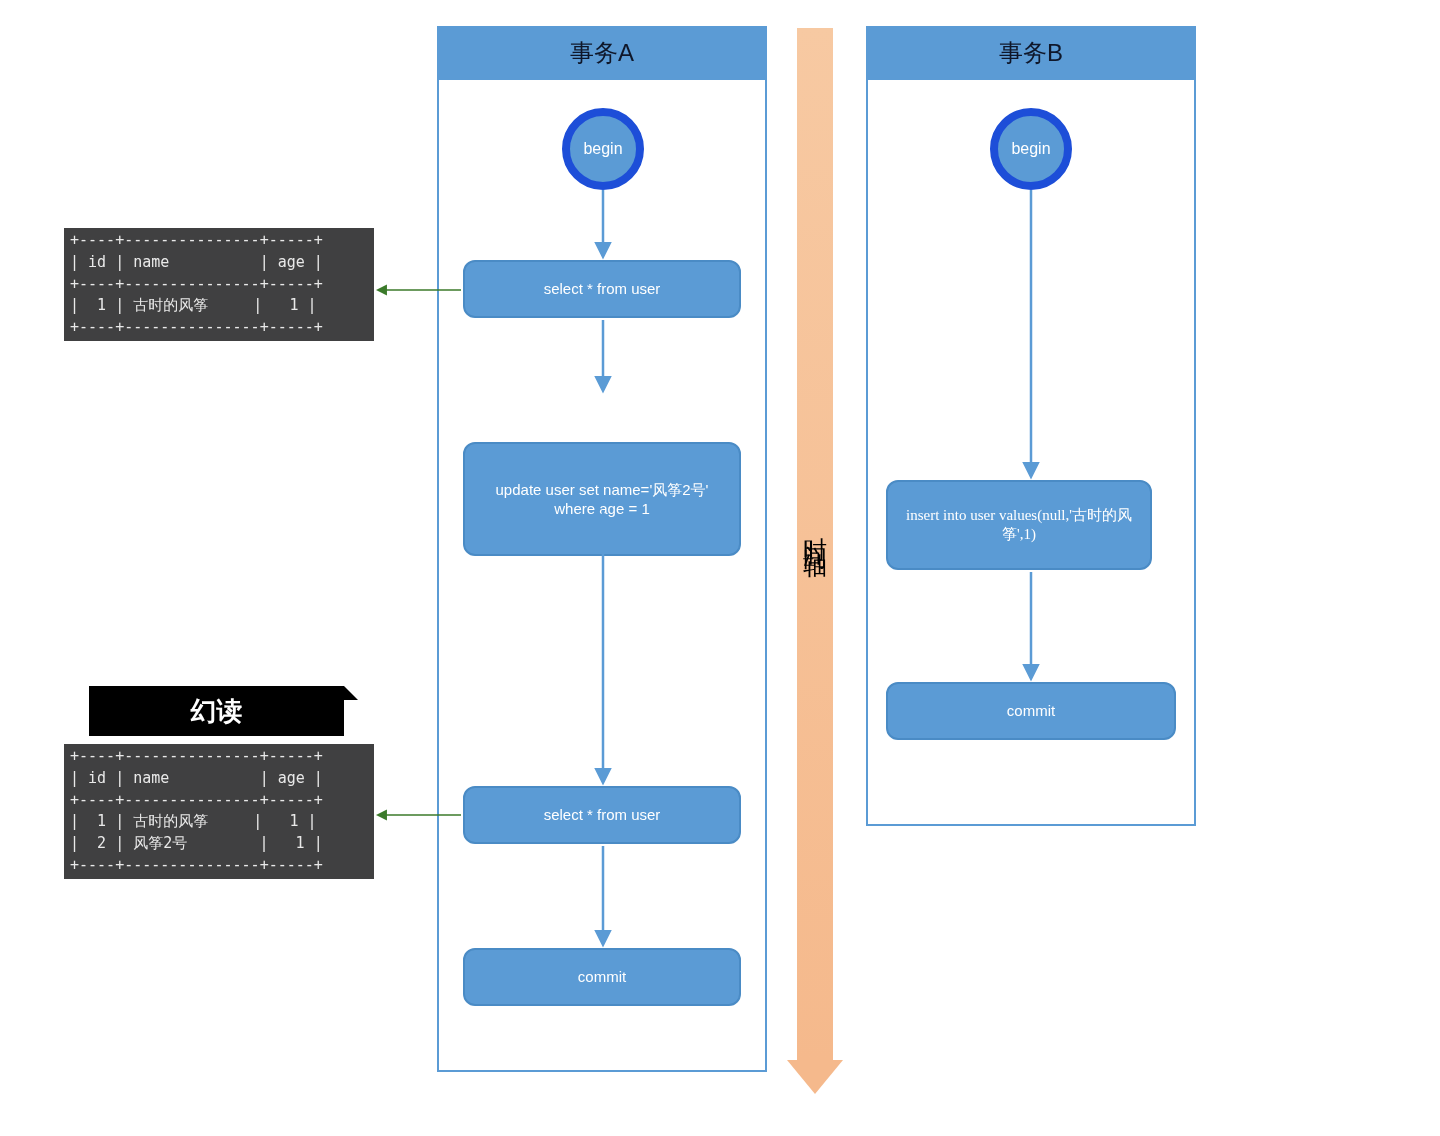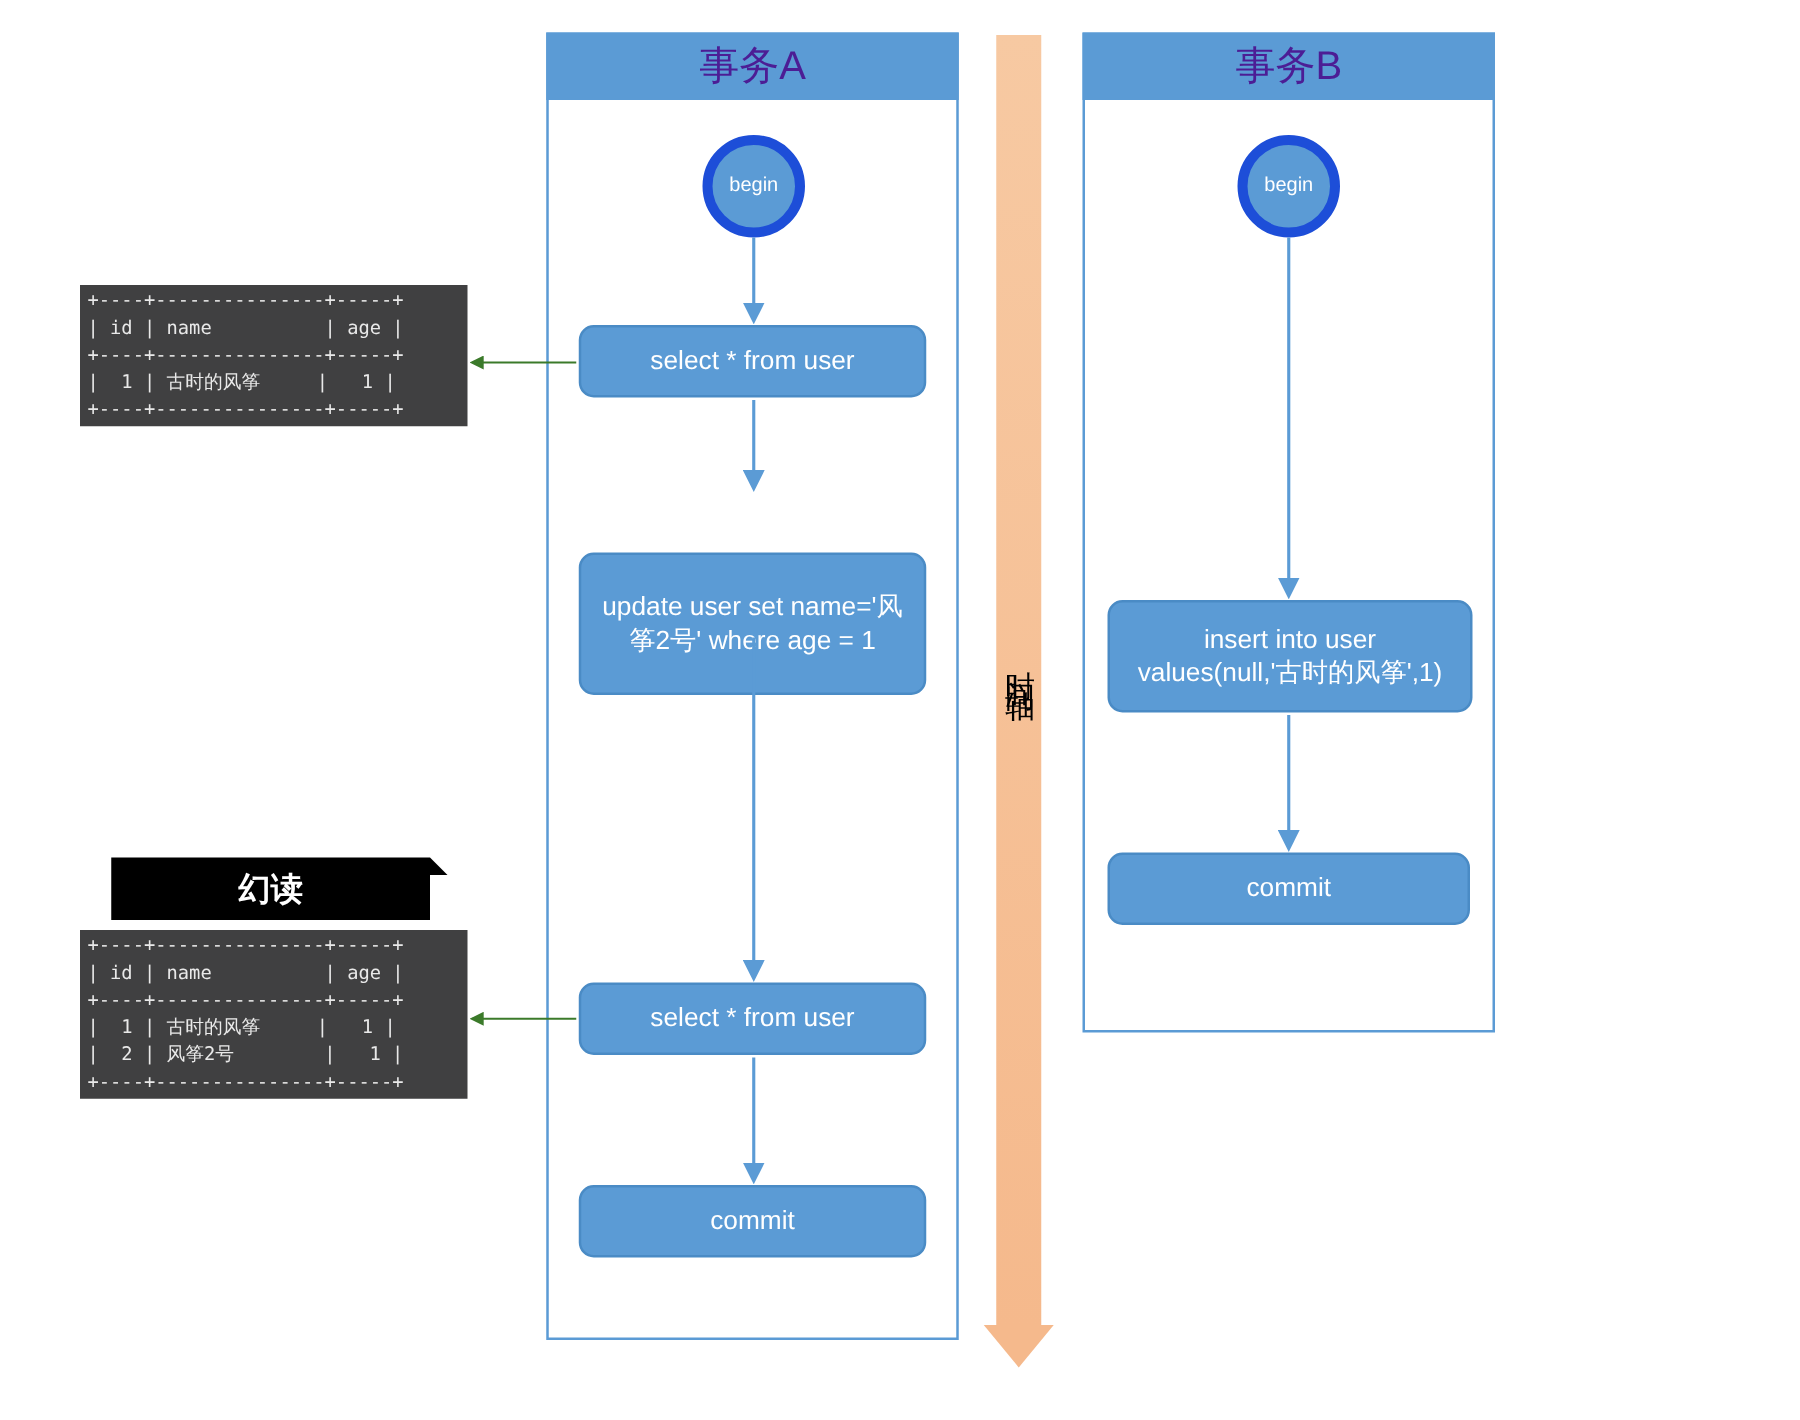--- a/index.html
+++ b/index.html
@@ -13,22 +13,22 @@
     position: relative;
   }
   .abs { position: absolute; box-sizing: border-box; }
 
   
   .tx-panel {
     border: 2px solid #5b9bd5;
   }
   .tx-header {
     background: #5b9bd5;
-    color: #4c1d95;
-    font-size: 32px;
+    color: #0f172a;
+    font-size: 24px;
     font-weight: 500;
     display: flex;
     align-items: center;
     justify-content: center;
   }
 
   
   .begin-circle {
     width: 82px;
     height: 82px;
@@ -39,21 +39,21 @@
     font-size: 16px;
     display: flex;
     align-items: center;
     justify-content: center;
   }
   .step-box {
     background: #5b9bd5;
     border: 2px solid #4a8bc5;
     border-radius: 12px;
     color: #ffffff;
-    font-size: 21px;
+    font-size: 15px;
     display: flex;
     align-items: center;
     justify-content: center;
     text-align: center;
     line-height: 1.3;
     padding: 8px 10px;
   }
 
   
   .timeline-body {
@@ -125,21 +125,21 @@
 
 <div class="abs step-box" style="left:463px; top:786px; width:278px; height:58px;">select * from user</div>
 
 <div class="abs step-box" style="left:463px; top:948px; width:278px; height:58px;">commit</div>
 
 <div class="abs tx-panel" style="left:866px; top:26px; width:330px; height:800px;"></div>
 <div class="abs tx-header" style="left:866px; top:26px; width:330px; height:54px;">事务B</div>
 
 <div class="abs begin-circle" style="left:990px; top:108px;">begin</div>
 
-<div class="abs step-box" style="left:886px; top:480px; width:292px; height:90px;">insert into user values(null,'古时的风筝',1)</div>
+<div class="abs step-box" style="left:886px; top:480px; width:266px; height:90px;font-family:Liberation Serif, serif;">insert into user values(null,'古时的风筝',1)</div>
 
 <div class="abs step-box" style="left:886px; top:682px; width:290px; height:58px;">commit</div>
 
 <div class="abs terminal" style="left:64px; top:228px; width:310px;">+----+---------------+-----+
 | id | name          | age |
 +----+---------------+-----+
 |  1 | 古时的风筝     |   1 |
 +----+---------------+-----+</div>
 
 <div class="abs phantom-title" style="left:89px; top:686px; width:255px; height:50px;">幻读</div>

